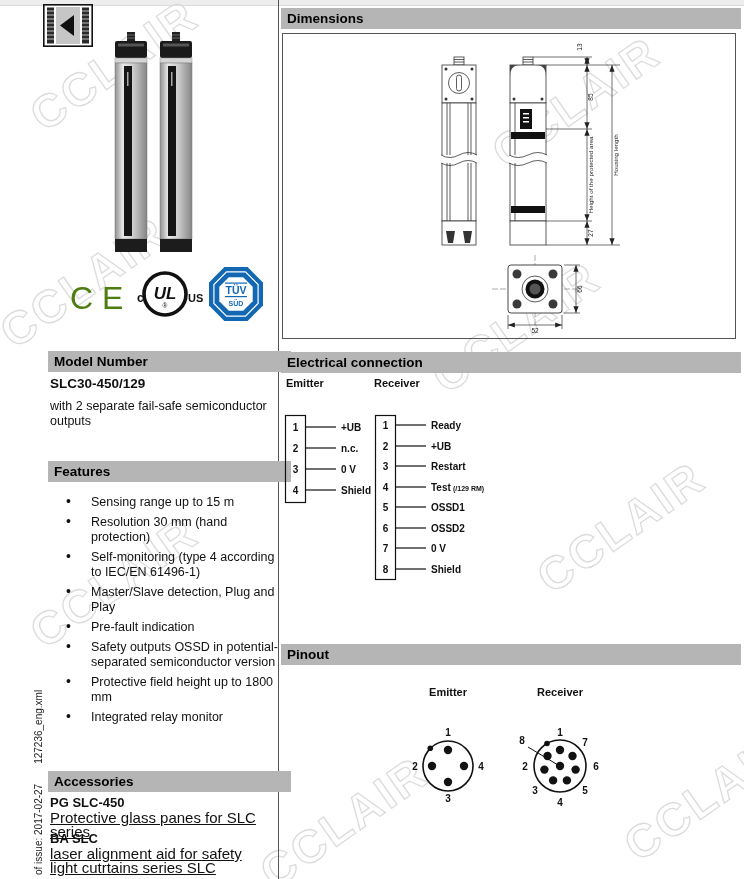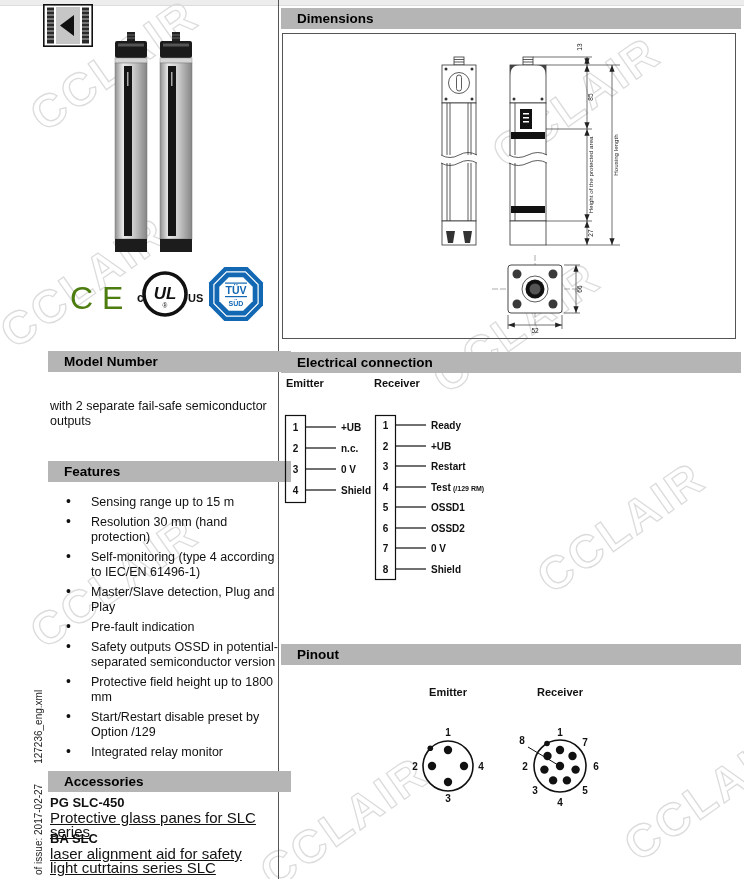--- a/index.html
+++ b/index.html
@@ -3,21 +3,21 @@
 <meta charset="utf-8">
 <style>
   html,body{margin:0;padding:0;background:#fff;}
   .page{position:relative;width:744px;height:879px;background:#fff;overflow:hidden;
         font-family:"Liberation Sans","DejaVu Sans",sans-serif;color:#111;}
   .top-strip{position:absolute;left:0;top:0;width:744px;height:5px;background:#ededed;border-bottom:1px solid #dcdcdc;}
   .divider{position:absolute;left:278px;top:0;width:1px;height:879px;background:#555;}
   .wm{position:absolute;font-size:46px;font-weight:bold;letter-spacing:3px;color:transparent;
       -webkit-text-stroke:1.3px #dcdcdc;transform:rotate(-35deg);white-space:nowrap;pointer-events:none;z-index:0;}
   .bar{position:absolute;height:21px;background:#b5b5b5;color:#000;font-size:13.5px;font-weight:bold;
-       line-height:21px;padding-left:16px;box-sizing:border-box;z-index:2;}
+       line-height:21px;padding-left:6px;box-sizing:border-box;z-index:2;}
   .bar-left{left:48px;width:243px;}
   .bar-right{left:281px;width:460px;}
   .txt{position:absolute;z-index:2;}
   .model-name{left:50px;top:376px;width:223px;font-size:13.5px;font-weight:bold;}
   .model-desc{left:50px;top:399px;width:220px;font-size:12.5px;line-height:15px;}
   .feat-list{left:50px;top:487px;width:226px;margin:8px;padding:0;list-style:none;font-size:12.5px;line-height:15px;}
   .feat-list li{position:relative;padding-left:33px;margin-bottom:5px;}
   .feat-list li::before{content:"\2022";position:absolute;left:8px;top:-1px;font-size:14px;}
   .acc-name{font-size:13px;font-weight:bold;line-height:14px;}
   .acc-desc{font-size:15px;line-height:14px;text-decoration:underline;}
@@ -131,32 +131,32 @@
     <polygon points="16.4,1 39.6,1 55,16.4 55,39.6 39.6,55 16.4,55 1,39.6 1,16.4" fill="#1268b3"></polygon>
     <polygon points="18.5,5.9 37.5,5.9 50.1,18.5 50.1,37.5 37.5,50.1 18.5,50.1 5.9,37.5 5.9,18.5" fill="none" stroke="#fff" stroke-width="1.2"></polygon>
     <polygon points="20.8,11.3 35.2,11.3 44.7,20.8 44.7,35.2 35.2,44.7 20.8,44.7 11.3,35.2 11.3,20.8" fill="#fff"></polygon>
     <rect x="17" y="16.5" width="22" height="1.2" fill="#1268b3"></rect>
     <text x="28" y="28" text-anchor="middle" font-size="10.5" font-weight="bold" fill="#1268b3">TÜV</text>
     <rect x="17" y="30" width="22" height="1.2" fill="#1268b3"></rect>
     <text x="28" y="40" text-anchor="middle" font-size="7" font-weight="bold" fill="#1268b3">SÜD</text>
   </svg>
 
   <div class="bar bar-left" style="top:351px;">Model Number</div>
+  <div class="txt model-name">SLC30-450/129</div>
   <div class="txt model-desc">with 2 separate fail-safe semiconductor outputs</div>
 
   <div class="bar bar-left" style="top:461px;">Features</div>
   <ul class="txt feat-list">
     <li>Sensing range up to 15 m</li>
     <li>Resolution 30 mm (hand protection)</li>
     <li>Self-monitoring (type 4 according to IEC/EN 61496-1)</li>
     <li>Master/Slave detection, Plug and Play</li>
     <li>Pre-fault indication</li>
     <li>Safety outputs OSSD in potential-separated semiconductor version</li>
     <li>Protective field height up to 1800 mm</li>
-    <li>Start/Restart disable preset by Option /129</li>
     <li>Integrated relay monitor</li>
   </ul>
 
   <div class="bar bar-left" style="top:771px;">Accessories</div>
   <div class="txt acc-name" style="left:50px;top:796px;width:225px;">PG SLC-450</div>
   <div class="txt acc-desc" style="left:50px;top:811px;width:228px;">Protective glass panes for SLC series</div>
   <div class="txt acc-name" style="left:50px;top:832px;width:225px;">BA SLC</div>
   <div class="txt acc-desc" style="left:50px;top:847px;width:215px;">laser alignment aid for safety light cutrtains series SLC</div>
 
   <div class="bar bar-right" style="top:8px;">Dimensions</div>

